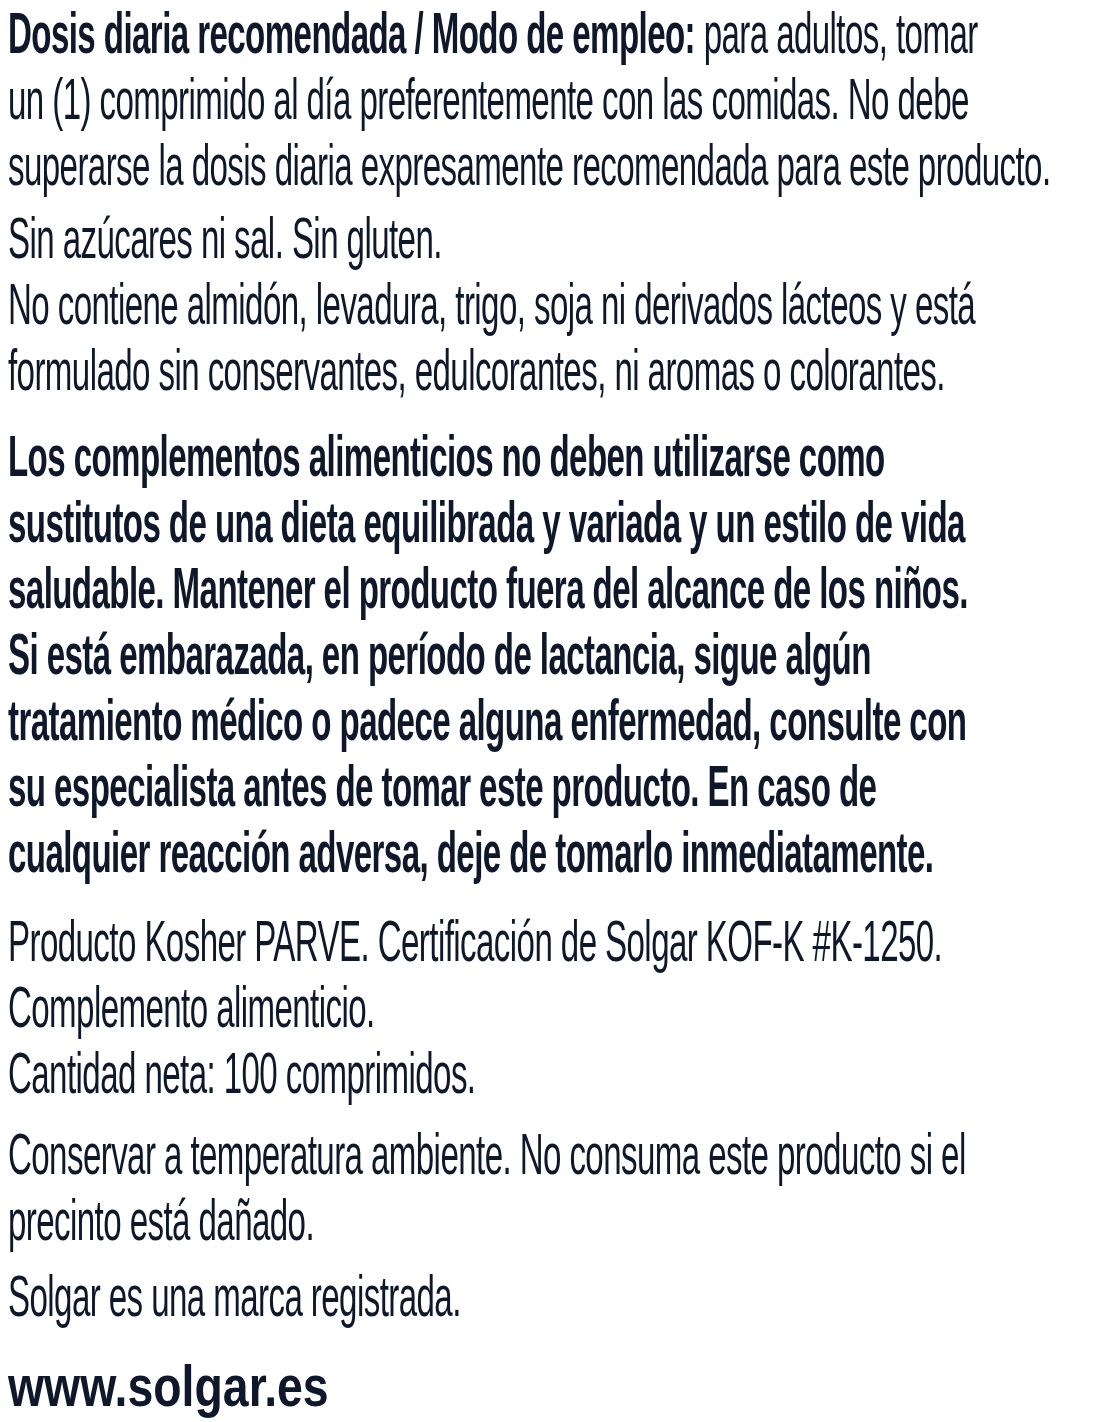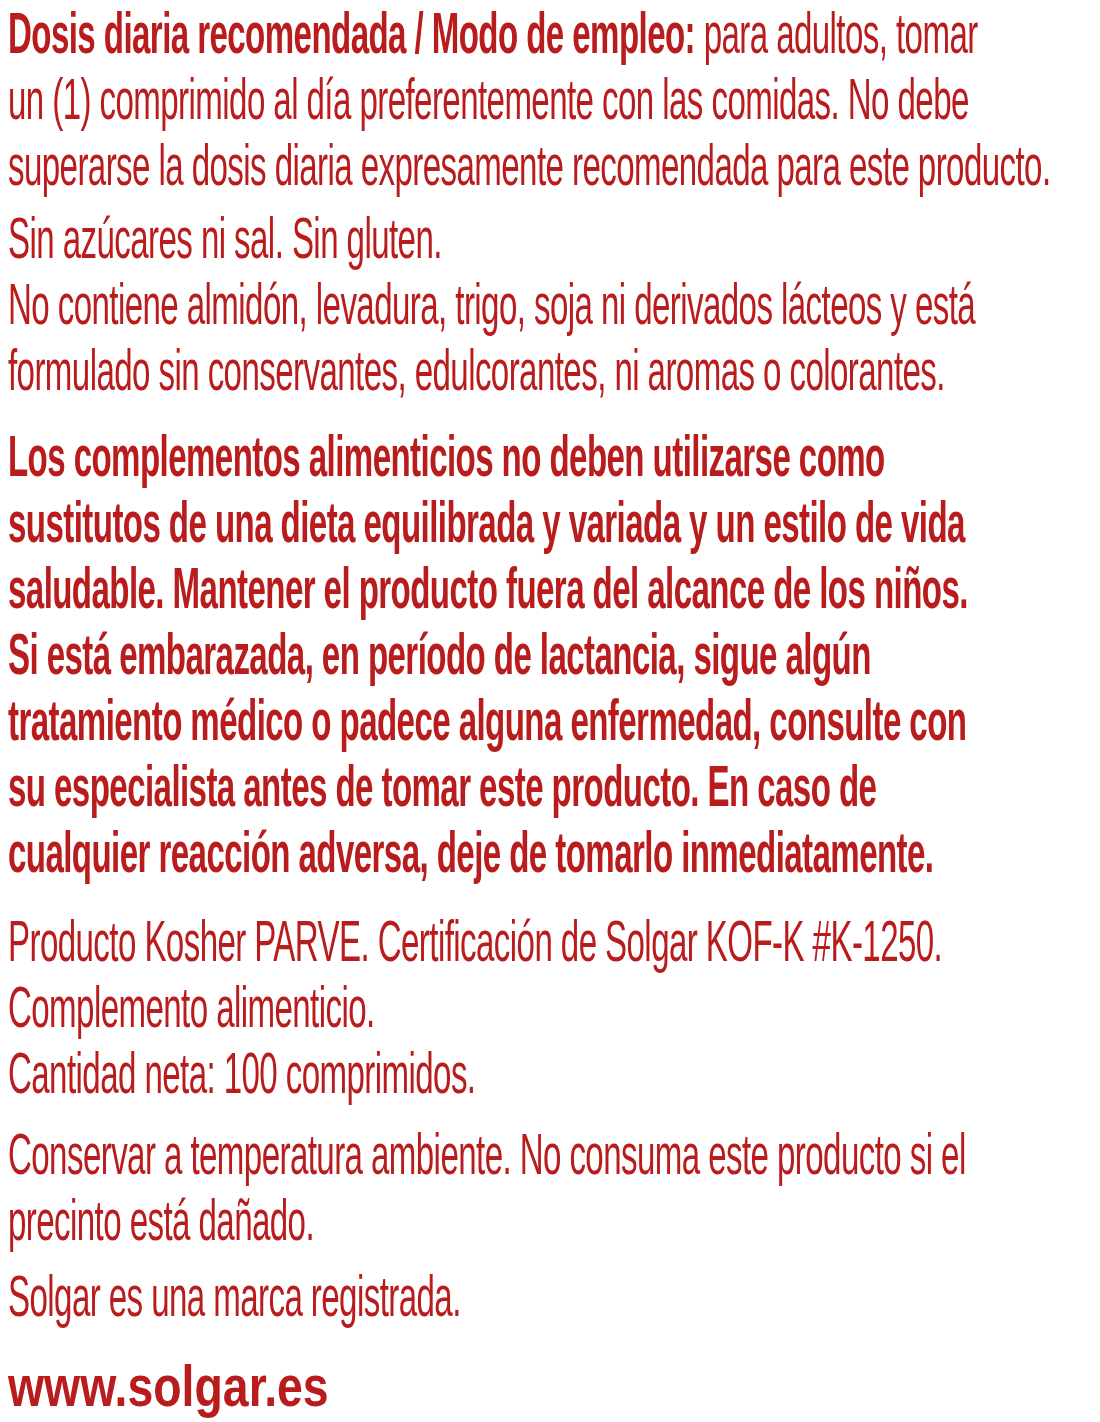--- a/index.html
+++ b/index.html
@@ -10,21 +10,21 @@
     font-family: "Liberation Sans", sans-serif;
     overflow: hidden;
   }
   .sheet {
     position: relative;
     width: 1100px;
     height: 1422px;
     background: #ffffff;
     padding: 0 0 0 8px;
     box-sizing: border-box;
-    color: #b91c1c;
+    color: #0f172a;
   }
   .para {
     margin: 0;
     transform: scaleX(0.57);
     transform-origin: 0 0;
     width: 1920px;
     font-size: 58px;
     line-height: 66px;
     letter-spacing: -1px;
     white-space: nowrap;

